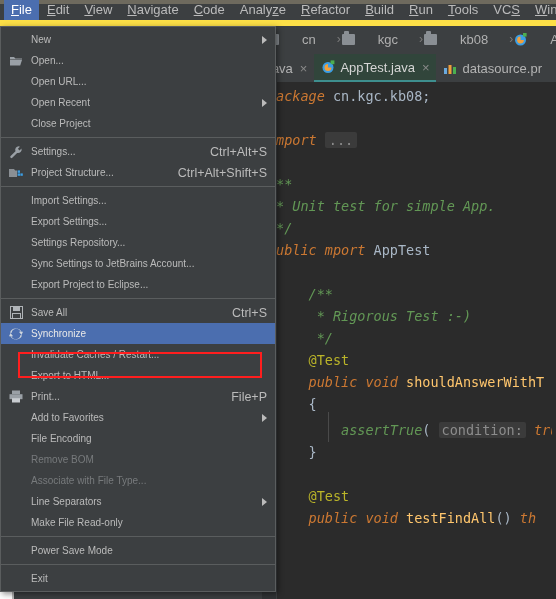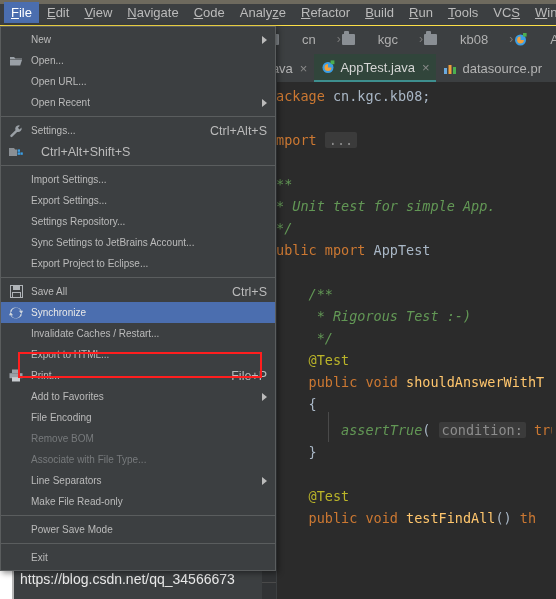--- a/index.html
+++ b/index.html
@@ -15,22 +15,22 @@
   .bg-sliver{position:absolute;left:0;top:55px;width:14px;height:544px;background:#ffffff;}
   .bg-sliver .cjk{
     position:absolute;left:0;width:14px;text-align:center;
     font-size:10px;line-height:11px;color:#2a2a6a;font-family:"DejaVu Sans",sans-serif;
   }
   .bg-sliver .edge{position:absolute;right:0;top:0;width:2px;height:100%;background:#b8b8b8;}
 
   
   .menubar{
     position:absolute;left:0;top:0;width:556px;height:26px;
-    background:#3c3f41;border-bottom:1px solid #fde047;
-    display:flex;align-items:flex-start;padding-left:4px;box-sizing:border-box;
+    background:#3c3f41;border-bottom:6px solid #fde047;
+    display:flex;align-items:flex-end;padding-left:4px;box-sizing:border-box;
   }
   .menubar .mtop{position:absolute;left:0;top:0;width:556px;height:4px;background:#6e6a5e;}
   .mitem{
     font-size:13px;color:#bbbbbb;padding:3px 7px;margin-right:1px;
     white-space:nowrap;cursor:default;position:relative;z-index:2;
   }
   .mitem u{text-decoration:underline;}
   .mitem.active{background:#4b6eaf;color:#ffffff;}
 
   
@@ -102,21 +102,21 @@
     position:absolute;left:0;top:0;width:14px;height:517px;background:#313335;
     border-right:1px solid #3c3f41;
   }
   .gutter .fold{
     position:absolute;left:2px;width:0;height:0;
     border-left:6px solid #787878;border-top:5px solid transparent;border-bottom:5px solid transparent;
   }
   .gutter .band{position:absolute;left:0;width:14px;}
   .codelines{position:absolute;left:14px;top:0;width:280px;height:517px;}
   .cl{position:absolute;white-space:pre;left:0;}
-  .kw{color:#cc7832;}
+  .kw{color:#cc7832;font-style:italic;}
   .cmt{color:#629755;font-style:italic;}
   .plain{color:#a9b7c6;}
   .ann{color:#bbb529;}
   .mname{color:#ffc66d;}
   .hintchip{
     background:#3b3b3b;color:#8c8c8c;border-radius:2px;padding:0 3px;
   }
   .foldchip{background:#3b3b3b;color:#8c8c8c;border-radius:2px;padding:0 4px;}
   .indentline{position:absolute;width:1px;background:#4a4a4a;}
 
@@ -291,39 +291,44 @@
       </div>
       <div class="mrow">
         <span class="ic"></span>
         <span class="lbl">Open URL...</span>
       </div>
       <div class="mrow">
         <span class="ic"></span>
         <span class="lbl">Open Recent</span>
         <span class="arr"></span>
       </div>
+      <div class="mrow">
+        <span class="ic"></span>
+        <span class="lbl">Close Project</span>
+      </div>
       <div class="msep"></div>
       <div class="mrow">
         <span class="ic">
           <svg width="14" height="14">
             <path d="M9.8 1.2a3.6 3.6 0 0 0-3.3 5L1.6 11a1.2 1.2 0 1 0 1.7 1.7l4.8-4.8a3.6 3.6 0 0 0 4.4-4.5l-2 2-1.6-1.6 2-2a3.6 3.6 0 0 0-1.1-.6z" fill="#9aa0a6"></path>
           </svg>
         </span>
         <span class="lbl">Settings...</span>
         <span class="acc">Ctrl+Alt+S</span>
       </div>
       <div class="mrow">
         <span class="ic">
           <svg width="14" height="12">
             <path d="M0 2h5l1.2 1.4H8V10H0z" fill="#8a8f94"></path>
             <rect x="8.6" y="3.4" width="2.4" height="2.4" fill="#3b9ee5"></rect>
             <rect x="11.4" y="6.4" width="2.4" height="2.4" fill="#3b9ee5"></rect>
             <rect x="8.6" y="6.4" width="2.4" height="2.4" fill="#3b9ee5"></rect>
           </svg>
         </span>
+        <span class="lbl">Project Structure...</span>
         <span class="acc">Ctrl+Alt+Shift+S</span>
       </div>
       <div class="msep"></div>
       <div class="mrow">
         <span class="ic"></span>
         <span class="lbl">Import Settings...</span>
       </div>
       <div class="mrow">
         <span class="ic"></span>
         <span class="lbl">Export Settings...</span>

